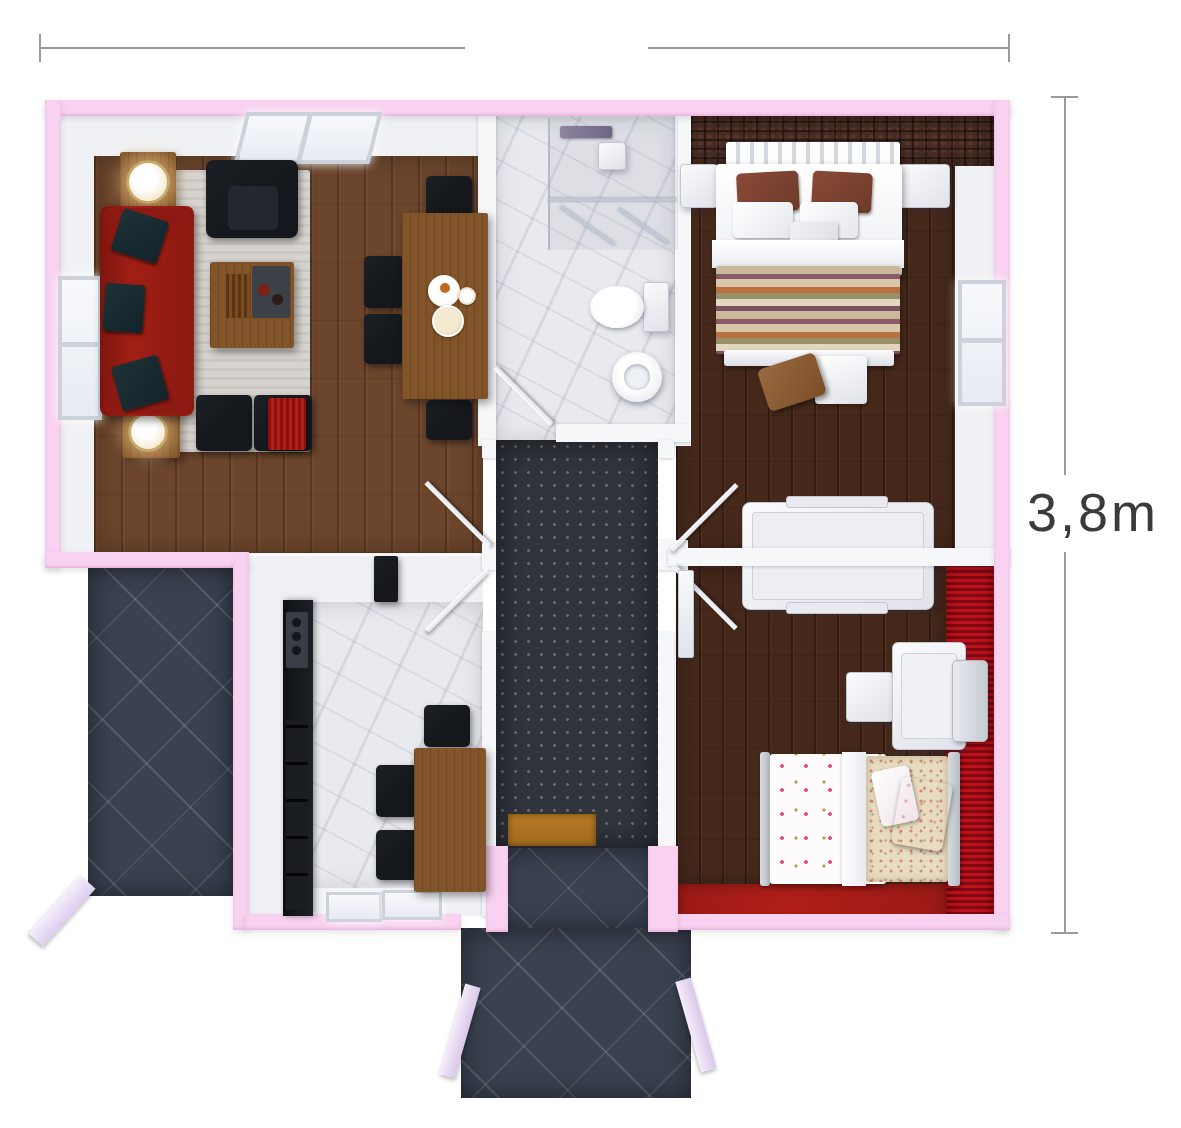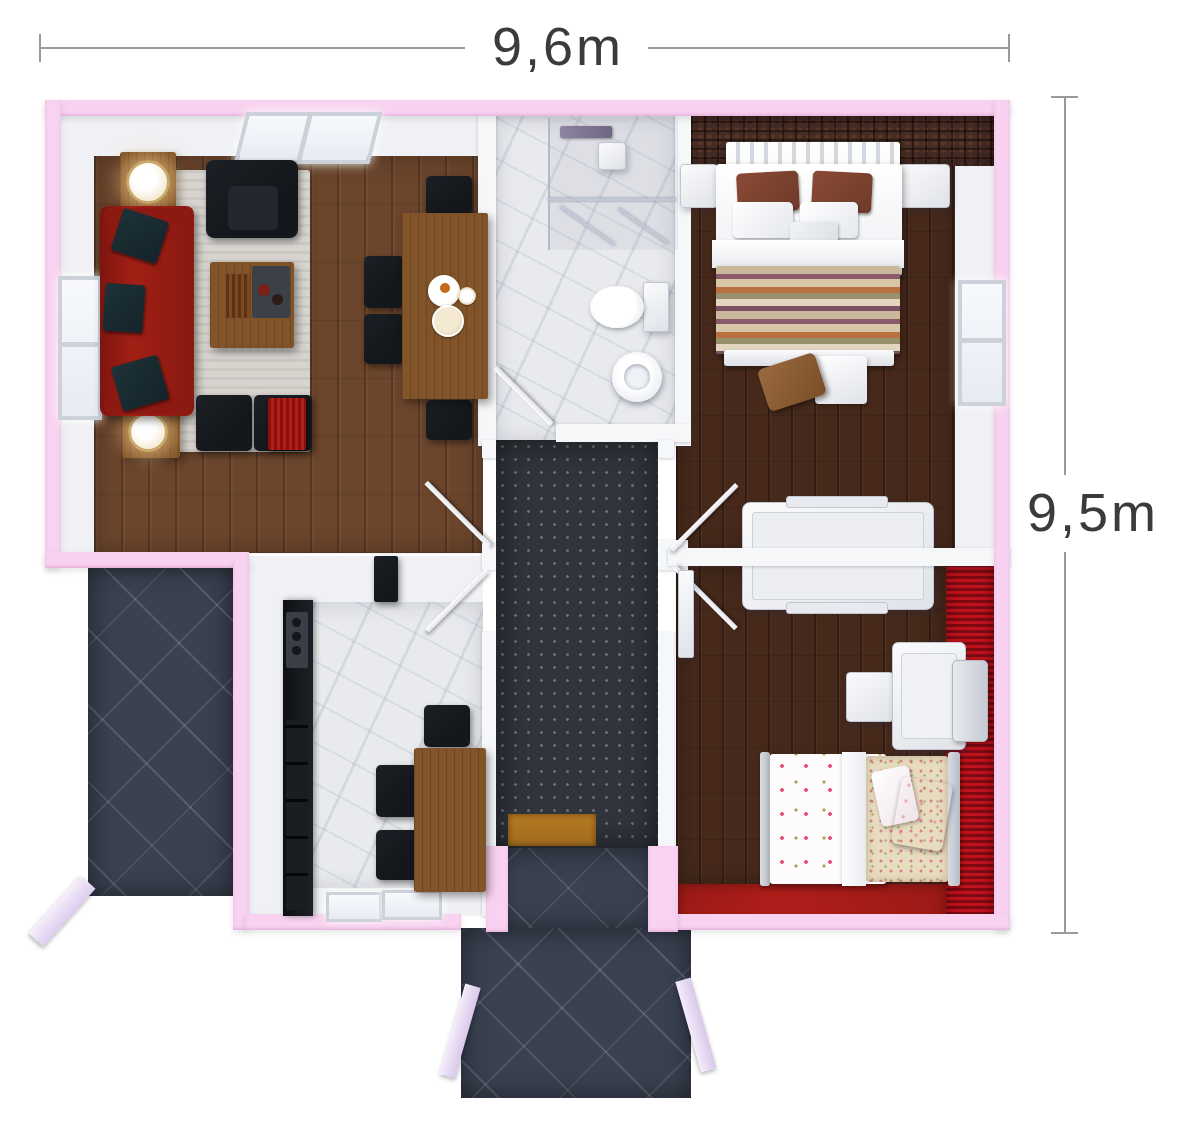--- a/index.html
+++ b/index.html
@@ -66,27 +66,26 @@
 </style>
 </head>
 <body>
 
 <div id="canvas">
 
   <div class="abs dim-line" style="left:40px;top:47px;width:425px;height:2px;"></div>
   <div class="abs dim-line" style="left:648px;top:47px;width:362px;height:2px;"></div>
   <div class="abs dim-line" style="left:39px;top:34px;width:2px;height:28px;"></div>
   <div class="abs dim-line" style="left:1008px;top:34px;width:2px;height:28px;"></div>
-  <div class="abs dim-label" style="left:458px;top:16px;width:200px;">9,6m</div>
 
   <div class="abs dim-line" style="left:1064px;top:97px;width:2px;height:378px;"></div>
   <div class="abs dim-line" style="left:1064px;top:552px;width:2px;height:382px;"></div>
   <div class="abs dim-line" style="left:1051px;top:96px;width:27px;height:2px;"></div>
   <div class="abs dim-line" style="left:1051px;top:932px;width:27px;height:2px;"></div>
-  <div class="abs dim-label" style="left:1005px;top:482px;width:176px;">9,5m</div>
+  <div class="abs dim-label" style="left:1005px;top:482px;width:176px;">3,8m</div>
 
   <div class="abs wall-face" style="left:61px;top:116px;width:422px;height:438px;"></div>
   <div class="abs floor-wood-living" style="left:94px;top:156px;width:389px;height:397px;"></div>
 
   <div class="abs floor-marble" style="left:495px;top:116px;width:182px;height:326px;"></div>
 
   <div class="abs brick" style="left:678px;top:112px;width:316px;height:56px;"></div>
   <div class="abs floor-wood-dark" style="left:676px;top:166px;width:282px;height:388px;"></div>
   <div class="abs wall-face" style="left:955px;top:166px;width:40px;height:388px;"></div>
 

